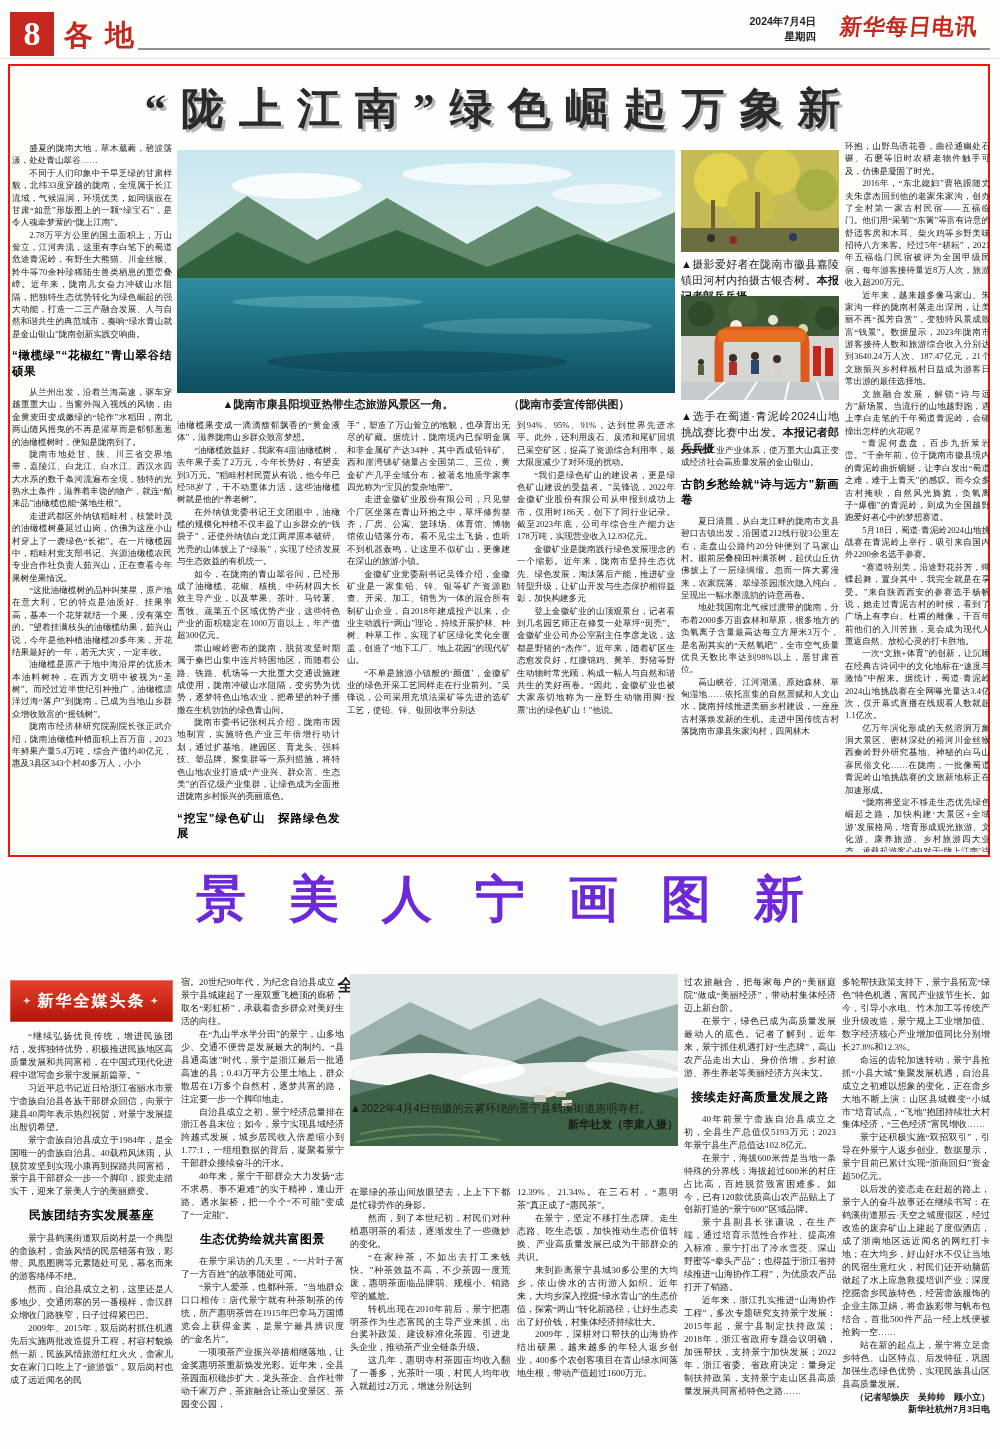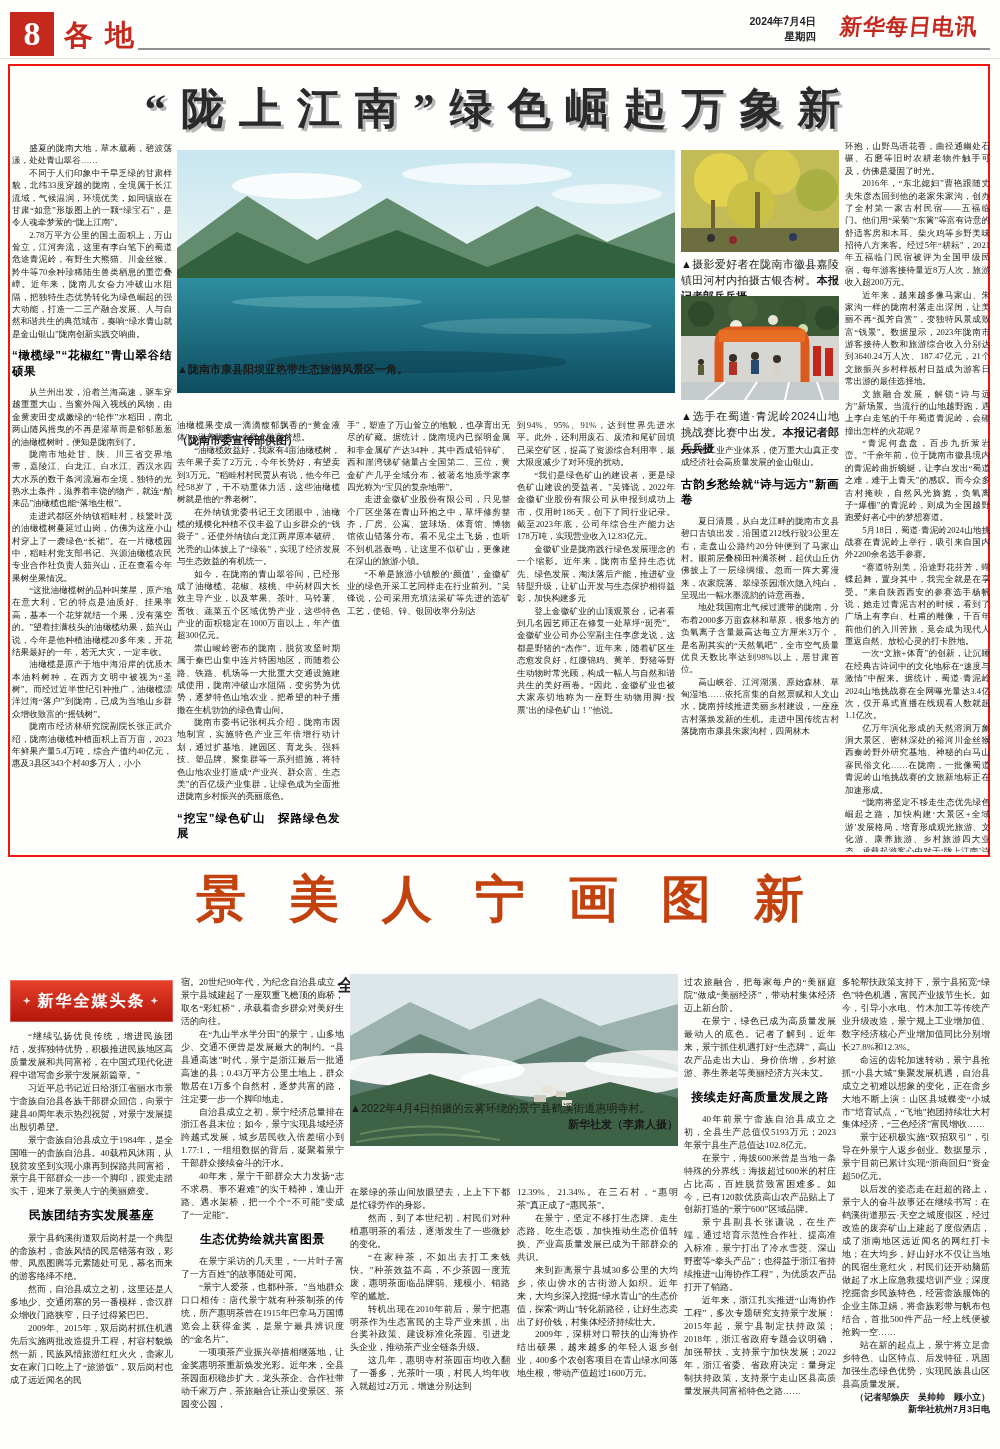--- a/index.html
+++ b/index.html
@@ -19,21 +19,21 @@
   
   .redbox{position:absolute;left:8px;top:64px;width:978px;height:789px;border:2px solid #f2150f;}
   .headline1{position:absolute;left:30px;right:30px;top:80px;text-align:center;font-size:43px;
              font-weight:bold;color:#2a2a2a;letter-spacing:15px;white-space:nowrap;
              text-shadow:3px 3px 0 rgba(110,110,110,.5);}
   .photo{position:absolute;overflow:hidden;background:#ccc;}
   .photo svg{display:block;width:100%;height:100%;}
   .cap{position:absolute;font-family:"Liberation Sans",sans-serif;font-size:11px;line-height:1.45;
        color:#1a1a1a;text-align:justify;}
   .cap .credit{font-weight:bold;}
-  .cap1{display:flex;justify-content:center;gap:55px;font-weight:bold;flex-direction:column;}
+  .cap1{display:flex;justify-content:center;gap:55px;font-weight:bold;}
   .col{position:absolute;font-size:8.6px;line-height:1.44;text-align:justify;overflow:hidden;}
   .col p{margin:0;text-indent:2em;}
   .col p.blk-pc{text-indent:0;}
   .col h4.blk-h{font-family:"Liberation Sans",sans-serif;font-size:11.5px;line-height:1.35;
                 margin:8px 0 7px;color:#000;letter-spacing:.5px;}
   .col p.blk-by{text-indent:0;text-align:right;font-weight:bold;
                 font-family:"Liberation Sans",sans-serif;}
   #colA{left:12px;top:142px;width:160px;height:708px;}
   #colB{left:177px;top:419px;width:163px;height:432px;}
   #colC{left:347px;top:419px;width:163px;height:432px;}
@@ -41,21 +41,21 @@
   #colE{left:681px;top:444px;width:158px;height:407px;}
   #colF{left:845px;top:140px;width:145px;height:712px;}
   #photo-lake{left:177px;top:150px;width:498px;height:243px;}
   #cap-lake{left:177px;top:397px;width:498px;height:16px;}
   #photo-ginkgo{left:681px;top:150px;width:158px;height:102px;}
   #cap-ginkgo{left:681px;top:257px;width:158px;height:34px;}
   #photo-marathon{left:681px;top:296px;width:158px;height:104px;}
   #cap-marathon{left:681px;top:409px;width:158px;height:34px;}
   
   .headline2{position:absolute;left:0;right:0;top:866px;text-align:center;font-size:50px;
-             font-weight:bold;color:#c2410c;letter-spacing:43px;text-indent:43px;white-space:nowrap;}
+             font-weight:bold;color:#6d28d9;letter-spacing:43px;text-indent:43px;white-space:nowrap;}
   .subtitle2{position:absolute;left:0;right:0;top:938px;text-align:center;font-size:17px;
              font-weight:bold;letter-spacing:3px;color:#222;
              font-family:"Liberation Sans",sans-serif;margin-top:36px;}
   .banner{position:absolute;left:10px;top:980px;width:163px;height:42px;
           background:linear-gradient(180deg,#e8402a,#b2150a);color:#fff;display:flex;
           align-items:center;justify-content:center;gap:5px;font-size:16px;font-weight:bold;
           letter-spacing:2px;font-family:"Liberation Sans",sans-serif;
           box-shadow:inset 0 0 0 1px rgba(255,255,255,.28);}
   .banner .star{font-size:9px;opacity:.9;}
   .a2 .col p, .a2c{font-size:9px;}
@@ -185,20 +185,21 @@
       <p class="blk-p">在外纳镇党委书记王文团眼中，油橄榄的规模化种植不仅丰盈了山乡群众的“钱袋子”，还使外纳镇白龙江两岸原本破碎、光秃的山体披上了“绿装”，实现了经济发展与生态效益的有机统一。</p>
       <p class="blk-p">如今，在陇南的青山翠谷间，已经形成了油橄榄、花椒、核桃、中药材四大长效主导产业，以及苹果、茶叶、马铃薯、畜牧、蔬菜五个区域优势产业，这些特色产业的面积稳定在1000万亩以上，年产值超300亿元。</p>
       <p class="blk-p">崇山峻岭密布的陇南，脱贫攻坚时期属于秦巴山集中连片特困地区，而随着公路、铁路、机场等一大批重大交通设施建成使用，陇南冲破山水阻隔，变劣势为优势，逐梦特色山地农业，把希望的种子播撒在生机勃勃的绿色青山间。</p>
       <p class="blk-p">陇南市委书记张柯兵介绍，陇南市因地制宜，实施特色产业三年倍增行动计划，通过扩基地、建园区、育龙头、强科技、塑品牌、聚集群等一系列措施，将特色山地农业打造成“产业兴、群众富、生态美”的百亿级产业集群，让绿色成为全面推进陇南乡村振兴的亮丽底色。</p>
       <h4 class="blk-h">“挖宝”绿色矿山　探路绿色发展</h4>
       <p class="blk-p">秦岭和岷山两大山系在陇南“握</p>
     </div>
   <div class="col" id="colC">
       <p class="blk-pc">手”，塑造了万山耸立的地貌，也孕育出无尽的矿藏。据统计，陇南境内已探明金属和非金属矿产达34种，其中西成铅锌矿、西和崖湾锑矿储量占全国第二、三位，黄金矿产几乎全域分布，被著名地质学家李四光称为“宝贝的复杂地带”。</p>
       <p class="blk-p">走进金徽矿业股份有限公司，只见整个厂区坐落在青山环抱之中，草坪修剪整齐，厂房、公寓、篮球场、体育馆、博物馆依山错落分布。看不见尘土飞扬，也听不到机器轰鸣，让这里不似矿山，更像建在深山的旅游小镇。</p>
+      <p class="blk-p">金徽矿业党委副书记吴锋介绍，金徽矿业是一家集铅、锌、银等矿产资源勘查、开采、加工、销售为一体的混合所有制矿山企业，自2018年建成投产以来，企业主动践行“两山”理论，持续开展护林、种树、种草工作，实现了矿区绿化美化全覆盖，创造了“地下工厂、地上花园”的现代矿山。</p>
       <p class="blk-p">“不单是旅游小镇般的‘颜值’，金徽矿业的绿色开采工艺同样走在行业前列。”吴锋说，公司采用充填法采矿等先进的选矿工艺，使铅、锌、银回收率分别达</p>
     </div>
   <div class="col" id="colD">
       <p class="blk-pc">到94%、95%、91%，达到世界先进水平。此外，还利用废石、废渣和尾矿回填已采空矿区，提高了资源综合利用率，最大限度减少了对环境的扰动。</p>
       <p class="blk-p">“我们是绿色矿山的建设者，更是绿色矿山建设的受益者。”吴锋说，2022年金徽矿业股份有限公司从申报到成功上市，仅用时186天，创下了同行业记录。截至2023年底，公司年综合生产能力达178万吨，实现营业收入12.83亿元。</p>
       <p class="blk-p">金徽矿业是陇南践行绿色发展理念的一个缩影。近年来，陇南市坚持生态优先、绿色发展，淘汰落后产能，推进矿业转型升级，让矿山开发与生态保护相得益彰，加快构建多元</p>
       <p class="blk-p">登上金徽矿业的山顶观景台，记者看到几名园艺师正在修复一处草坪“斑秃”。金徽矿业公司办公室副主任李彦龙说，这都是野猪的“杰作”。近年来，随着矿区生态愈发良好，红腹锦鸡、黄羊、野猪等野生动物时常光顾，构成一幅人与自然和谐共生的美好画卷。“因此，金徽矿业也被大家亲切地称为一座野生动物用脚‘投票’出的绿色矿山！”他说。</p>
     </div>
   <div class="col" id="colE">
       <p class="blk-pc">化绿色工业产业体系，使万重大山真正变成经济社会高质量发展的金山银山。</p>

